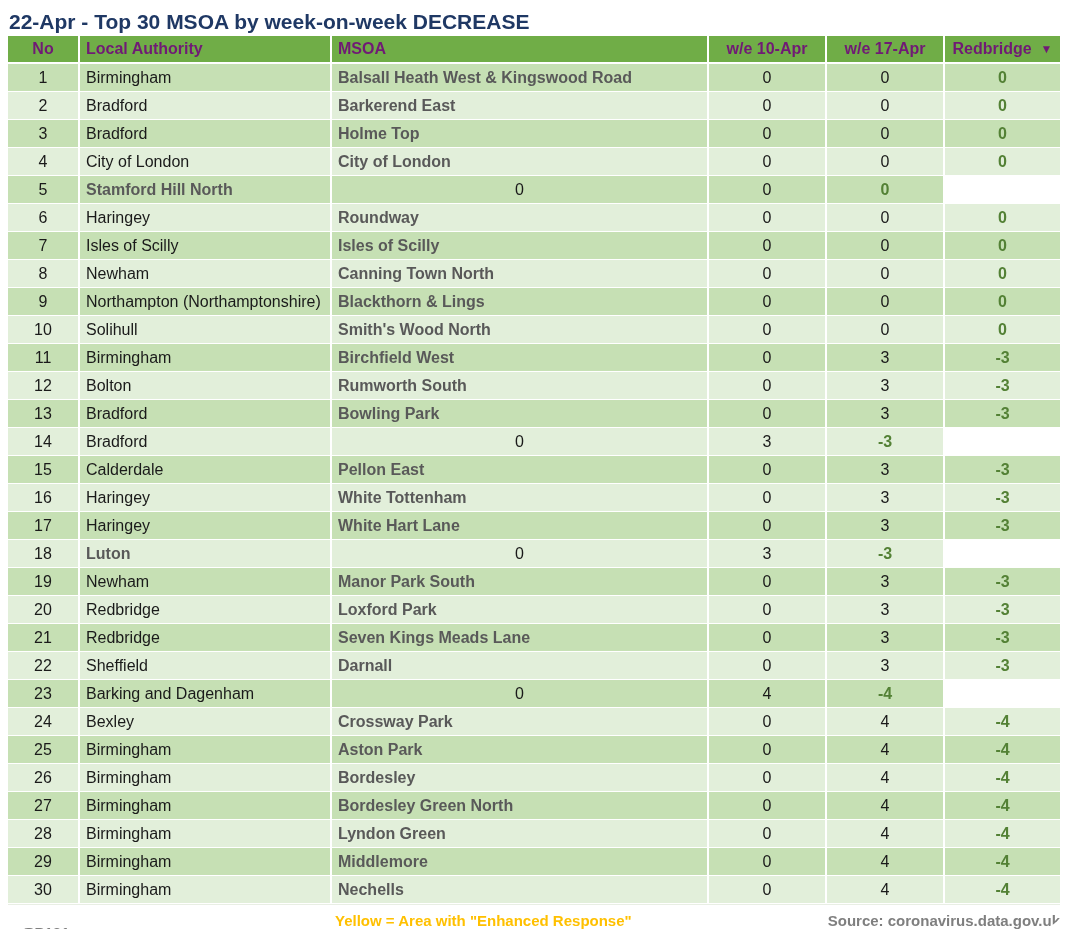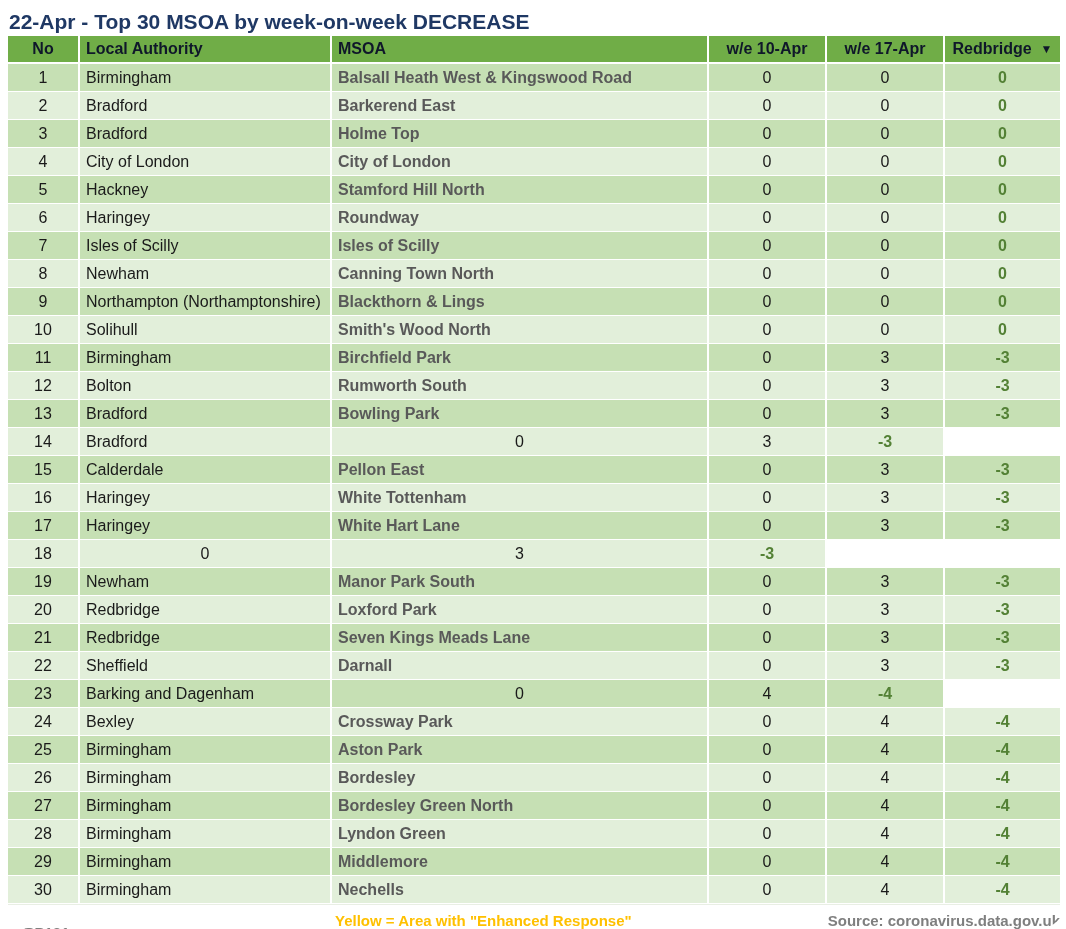--- a/index.html
+++ b/index.html
@@ -11,21 +11,21 @@
     padding: 7px 0 0 9px; height: 29px; line-height: 29px;
     font-size: 21px; font-weight: bold; color: #1F3864; white-space: nowrap;
   }
   .tbl { margin-left: 8px; width: 1052px; border-bottom: 1px solid #e9efe4; }
   .row {
     display: grid;
     grid-template-columns: 70px 250px 375px 116px 116px 115px;
     column-gap: 2px;
   }
   .hrow { height: 26px; margin-bottom: 2px; }
-  .hrow .cell { background: #70AD47; color: #0f172a; font-weight: bold; }
+  .hrow .cell { background: #70AD47; color: #701a75; font-weight: bold; }
   .brow { height: 27px; margin-bottom: 1px; }
   .band-dark  .cell { background: #C6E0B4; }
   .band-light .cell { background: #E2EFDA; }
   .cell {
     display: flex; align-items: center; font-size: 16px;
     overflow: hidden; white-space: nowrap; color: #1a1a1a;
   }
   .center { justify-content: center; }
   .left { padding-left: 6px; }
   .msoa { font-weight: bold; color: #595959; }
@@ -92,21 +92,20 @@
     <div class="cell center">4</div>
     <div class="cell left">City of London</div>
     <div class="cell left msoa">City of London</div>
     <div class="cell center">0</div>
     <div class="cell center">0</div>
     <div class="cell center dec">0</div>
   </div>
 
   <div class="row brow band-dark">
     <div class="cell center">5</div>
-    <div class="cell left">Hackney</div>
     <div class="cell left msoa">Stamford Hill North</div>
     <div class="cell center">0</div>
     <div class="cell center">0</div>
     <div class="cell center dec">0</div>
   </div>
 
   <div class="row brow band-light">
     <div class="cell center">6</div>
     <div class="cell left">Haringey</div>
     <div class="cell left msoa">Roundway</div>
@@ -147,21 +146,21 @@
     <div class="cell left">Solihull</div>
     <div class="cell left msoa">Smith's Wood North</div>
     <div class="cell center">0</div>
     <div class="cell center">0</div>
     <div class="cell center dec">0</div>
   </div>
 
   <div class="row brow band-dark">
     <div class="cell center">11</div>
     <div class="cell left">Birmingham</div>
-    <div class="cell left msoa">Birchfield Park</div>
+    <div class="cell left msoa">Birchfield West</div>
     <div class="cell center">0</div>
     <div class="cell center">3</div>
     <div class="cell center dec">-3</div>
   </div>
 
   <div class="row brow band-light">
     <div class="cell center">12</div>
     <div class="cell left">Bolton</div>
     <div class="cell left msoa">Rumworth South</div>
     <div class="cell center">0</div>
@@ -208,20 +207,21 @@
     <div class="cell center">17</div>
     <div class="cell left">Haringey</div>
     <div class="cell left msoa">White Hart Lane</div>
     <div class="cell center">0</div>
     <div class="cell center">3</div>
     <div class="cell center dec">-3</div>
   </div>
 
   <div class="row brow band-light">
     <div class="cell center">18</div>
+    <div class="cell left msoa">Luton</div>
     <div class="cell center">0</div>
     <div class="cell center">3</div>
     <div class="cell center dec">-3</div>
   </div>
 
   <div class="row brow band-dark">
     <div class="cell center">19</div>
     <div class="cell left">Newham</div>
     <div class="cell left msoa">Manor Park South</div>
     <div class="cell center">0</div>

